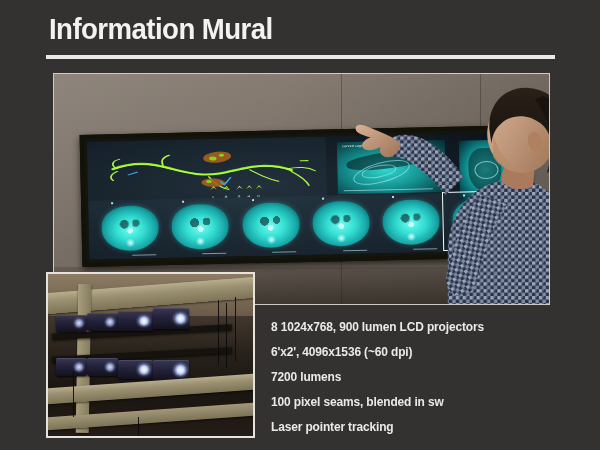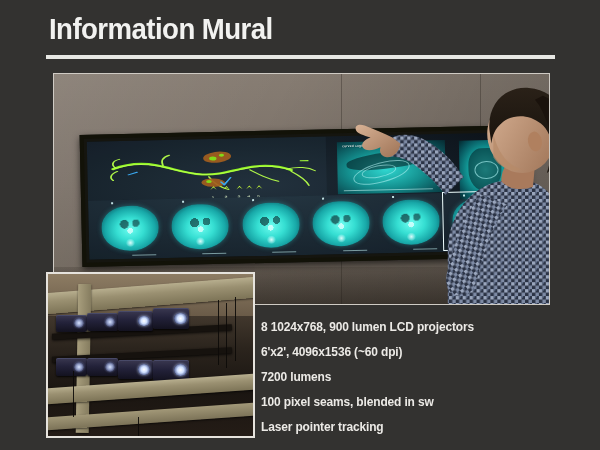--- a/index.html
+++ b/index.html
@@ -372,21 +372,21 @@
   }
   .cable {
     position: absolute;
     border-left: 1.2px solid rgba(12,10,8,0.9);
     height: 40%;
   }
 
   
   #bullets {
     position: absolute;
-    left: 261px;
+    left: 271px;
     top: 315px;
     width: 320px;
   }
   .bullet-line {
     color: #eceae6;
     font-size: 12.6px;
     line-height: 25px;
     font-weight: bold;
     letter-spacing: -0.15px;
     transform: scaleX(0.95);

